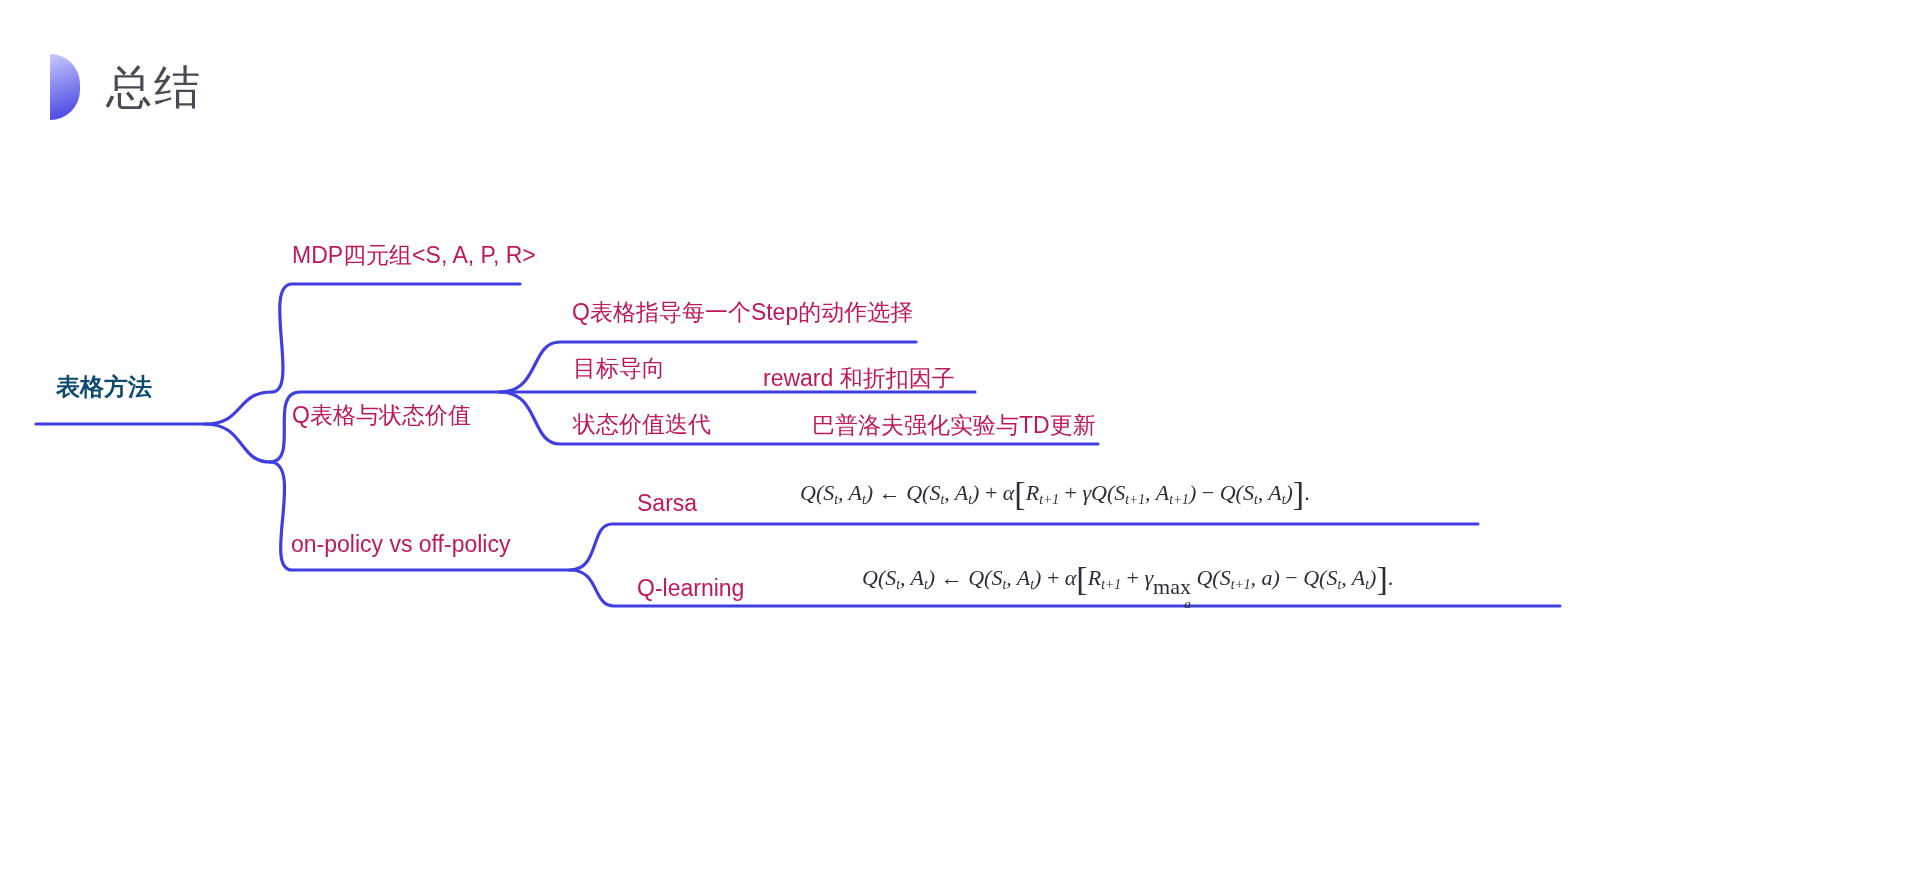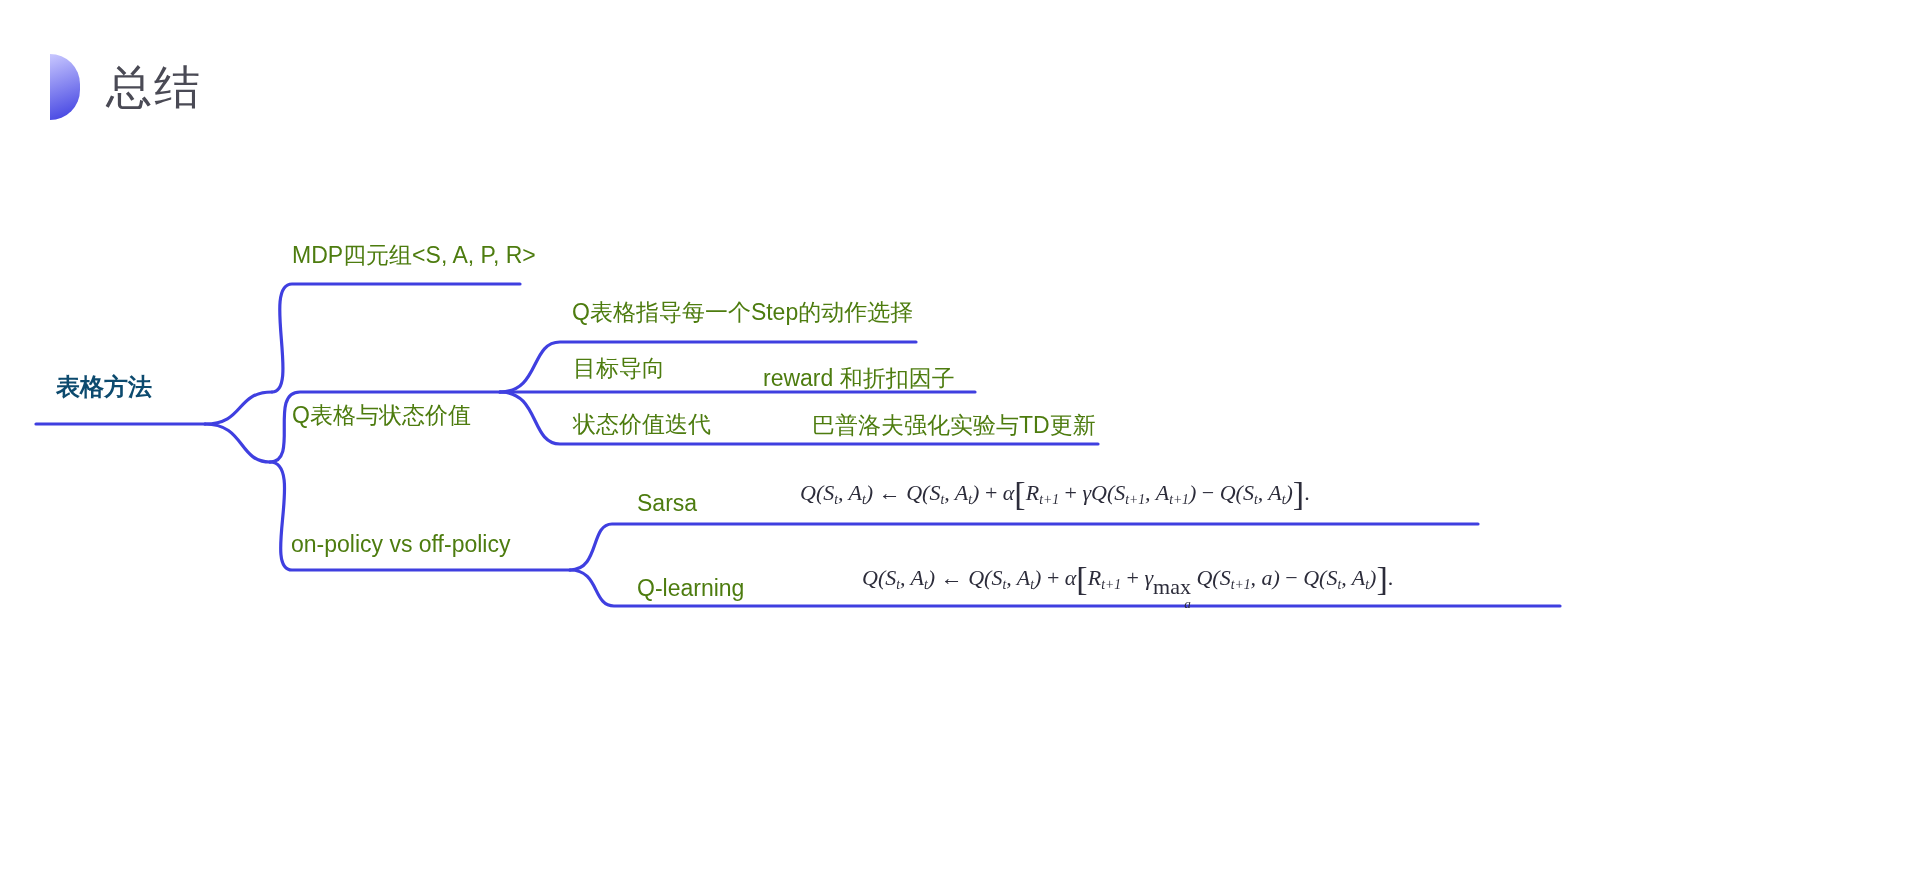--- a/index.html
+++ b/index.html
@@ -48,21 +48,21 @@
     left: 0;
     top: 0;
     width: 1920px;
     height: 884px;
   }
 
   .node {
     position: absolute;
     white-space: nowrap;
     font-size: 23px;
-    color: #4d7c0f;
+    color: #be185d;
   }
   .node.root {
     font-size: 24px;
     font-weight: bold;
     color: #0c4a6e;
   }
   .node.formula {
     font-family: Liberation Serif, serif;
     font-size: 22px;
     color: #2c2c3a;

